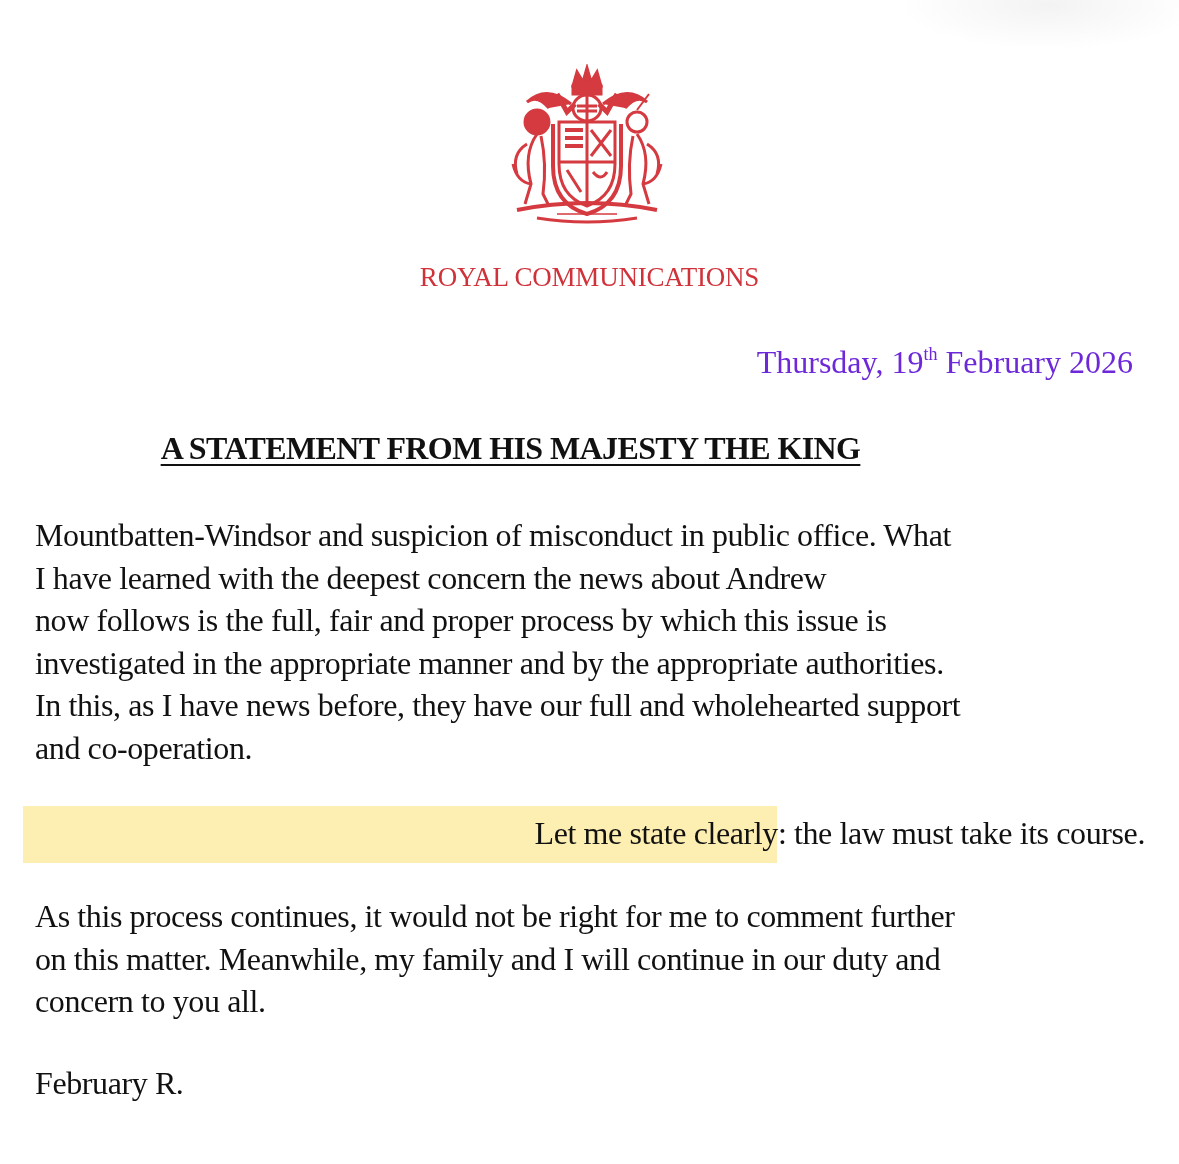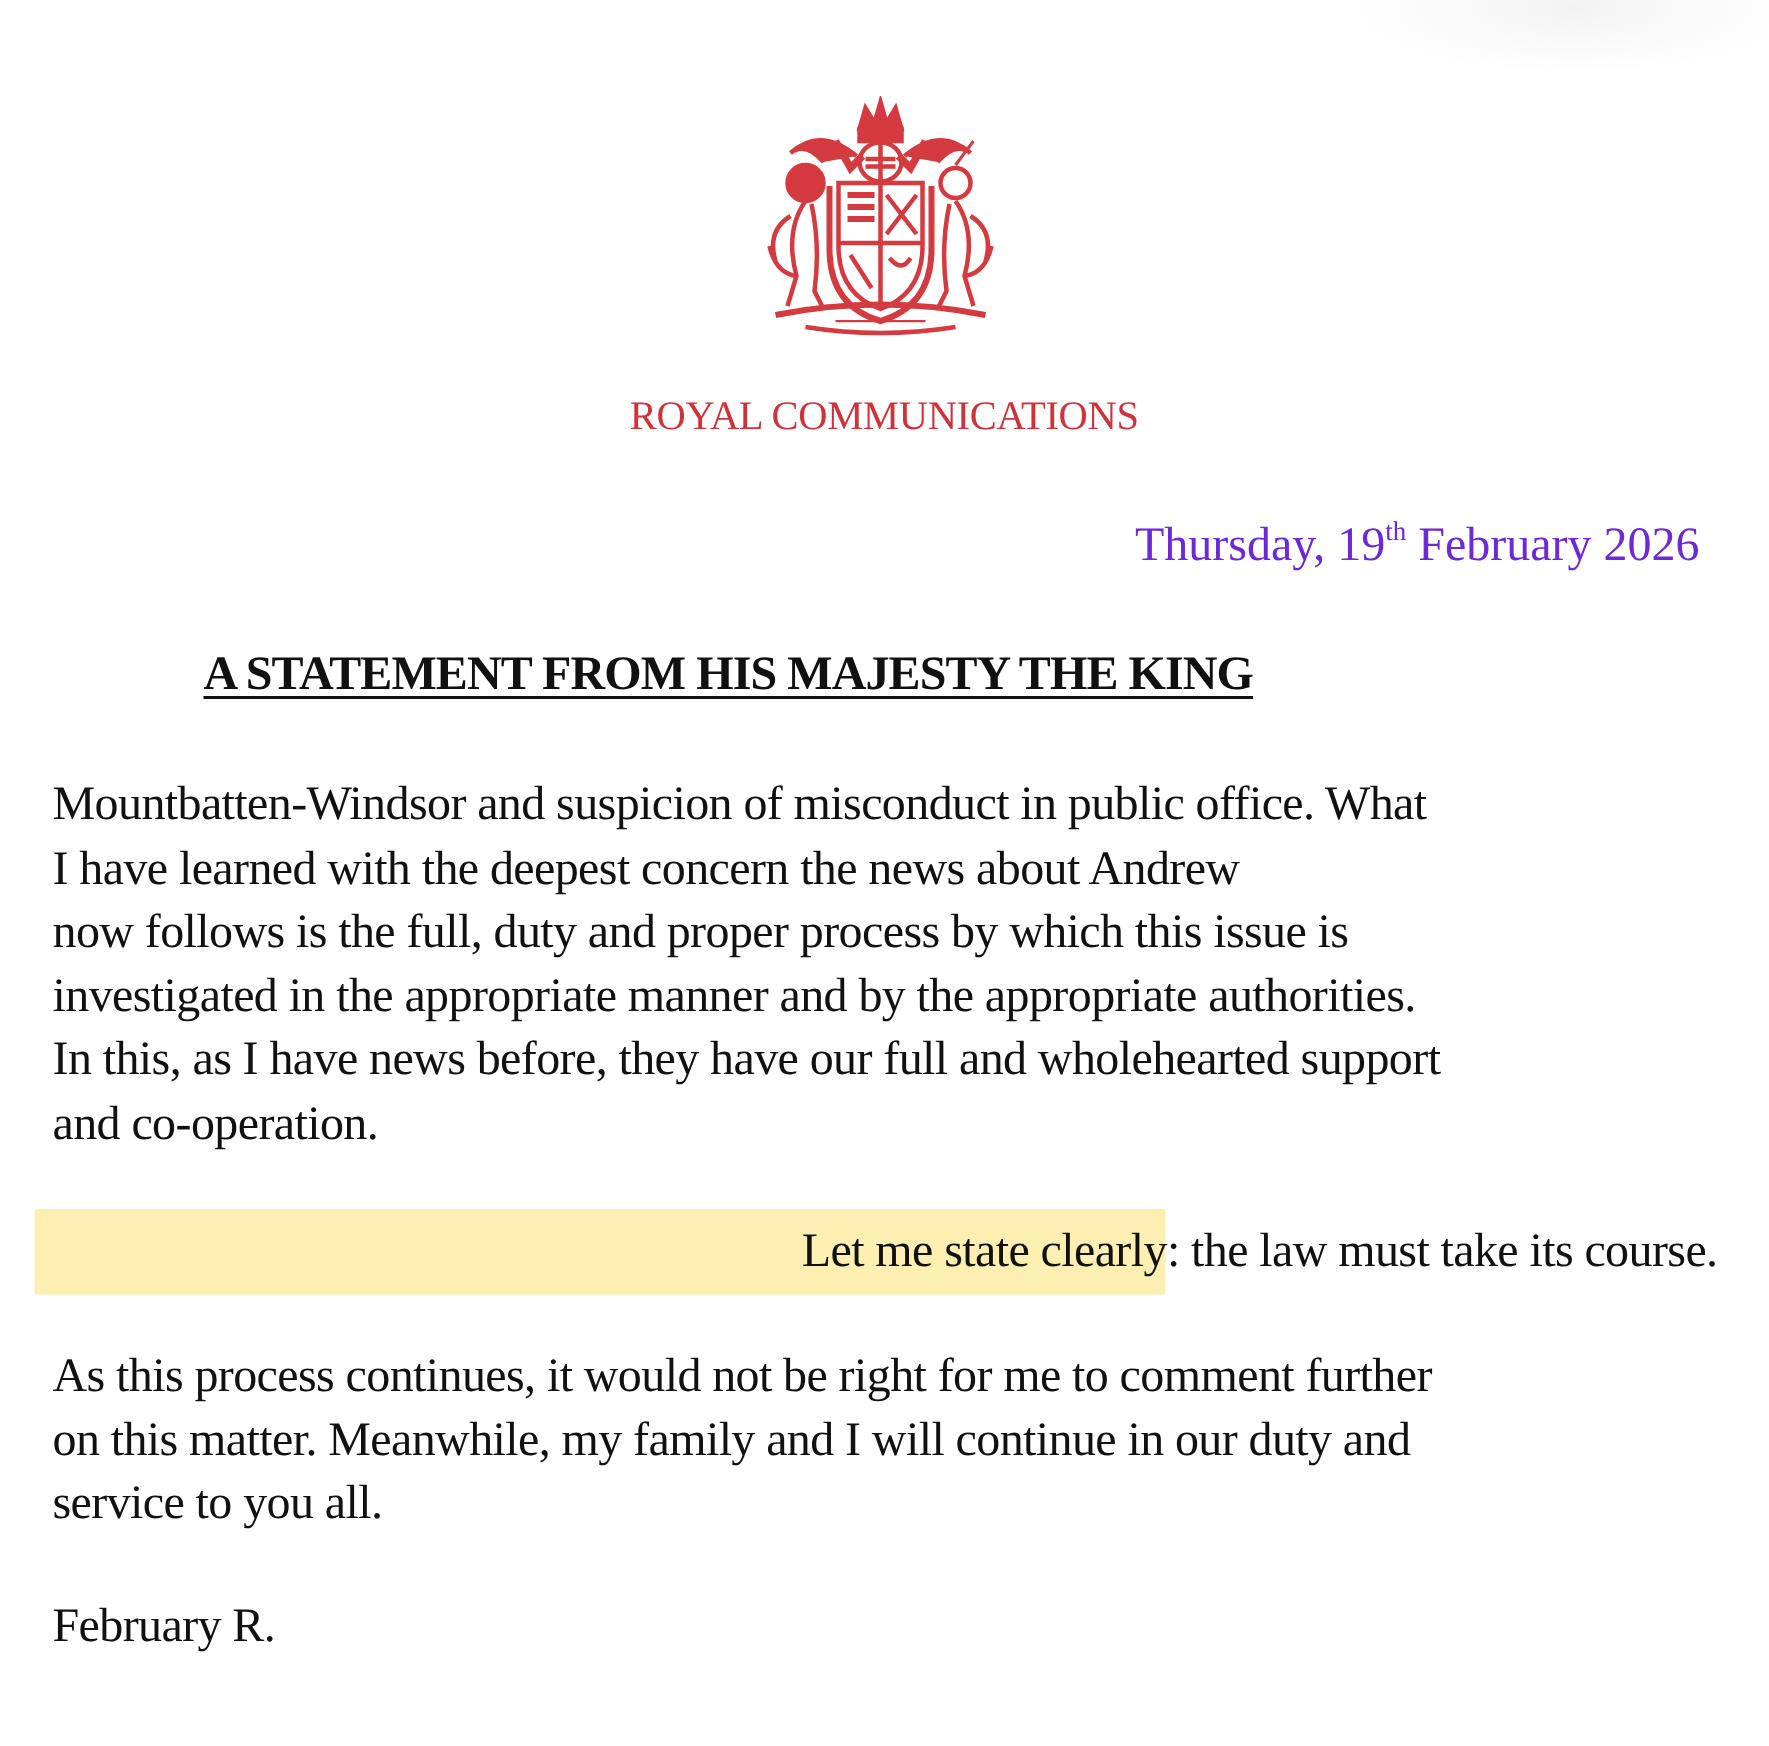--- a/index.html
+++ b/index.html
@@ -20,21 +20,21 @@
       text-align: center; font-size: 27px; color: #d0323a; letter-spacing: -0.2px;
       font-variant: small-caps;
     }
     .date {
       position: absolute; right: 46px; top: 344px;
       font-size: 32px; color: #6d28d9;
     }
     .date sup { font-size: 18px; vertical-align: 13px; line-height: 0; }
     .title {
       position: absolute; left: 0; width: 971px; top: 430px;
-      text-align: center; font-size: 32px; font-weight: bold;
+      text-align: center; font-size: 32px; font-weight: bold; padding-left: 25px;
     }
     .title span {
       text-decoration: underline; text-decoration-thickness: 2px; text-underline-offset: 5px;
       letter-spacing: -0.6px;
     }
     .para {
       position: absolute; left: 35px; width: 1110px;
       font-size: 32px; line-height: 42.5px; letter-spacing: -0.4px;
     }
     .para .line { display: block; white-space: nowrap; }
@@ -95,30 +95,30 @@
   <span>February 2026</span>
 </div>
 
 <div class="title">
   <span>A STATEMENT FROM HIS MAJESTY THE KING</span>
 </div>
 
 <div class="para p1">
   <span class="line">Mountbatten-Windsor and suspicion of misconduct in public office. What</span>
   <span class="line">I have learned with the deepest concern the news about Andrew</span>
-  <span class="line">now follows is the full, duty and proper process by which this issue is</span>
+  <span class="line">now follows is the full, fair and proper process by which this issue is</span>
   <span class="line">investigated in the appropriate manner and by the appropriate authorities.</span>
   <span class="line">In this, as I have news before, they have our full and wholehearted support</span>
   <span class="line">and co-operation.</span>
 </div>
 
 <div class="highlight"></div>
 <div class="para p2">
   <span class="line">Let me state clearly: the law must take its course.</span>
 </div>
 
 <div class="para p3">
   <span class="line">As this process continues, it would not be right for me to comment further</span>
   <span class="line">on this matter. Meanwhile, my family and I will continue in our duty and</span>
-  <span class="line">service to you all.</span>
+  <span class="line">concern to you all.</span>
 </div>
 
 <div class="signature">February R.</div>
 
 </body></html>

